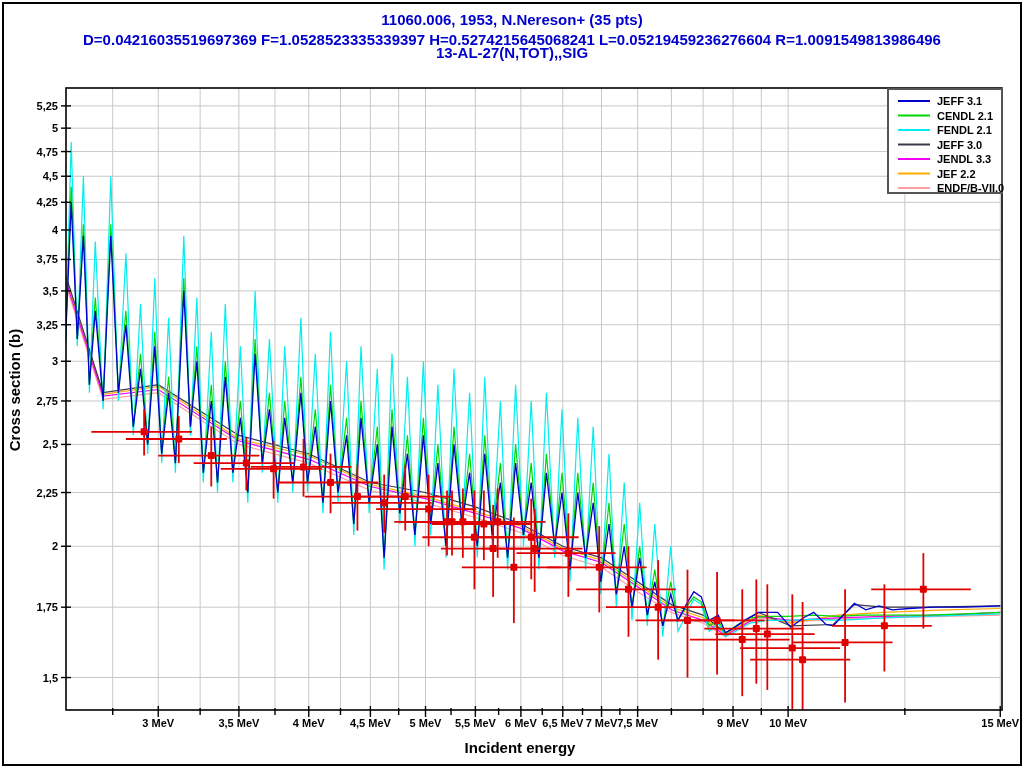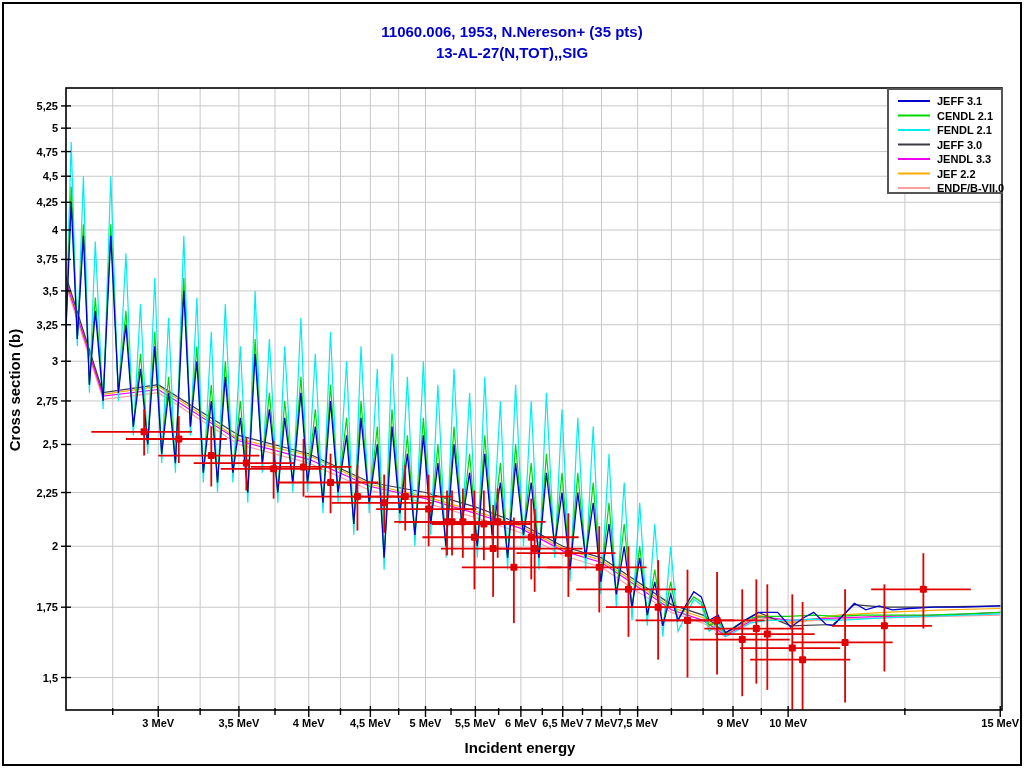--- a/index.html
+++ b/index.html
@@ -2,33 +2,34 @@
 <html><head>
 <meta charset="utf-8">
 <style>
   html,body{margin:0;padding:0;background:#888;}
   .figure{position:relative;width:1024px;height:768px;background:#ffffff;
     font-family:"Liberation Sans",sans-serif;overflow:hidden;margin:0 auto;}
   .outer-border{position:absolute;left:2px;top:2px;right:2px;bottom:2px;
     border:2px solid #000;pointer-events:none;}
   .header-line{position:absolute;left:0;width:100%;text-align:center;
     font-weight:bold;font-size:15px;line-height:18px;}
-  #hl1{top:11px;margin-top:12px;} #hl2{top:31px;} #hl3{top:44px;}
+  #hl1{top:11px;} #hl2{top:31px;} #hl3{top:44px;}
   svg{position:absolute;left:0;top:0;}
   .tick-label{font:bold 11px "Liberation Sans",sans-serif;fill:#000;}
   .axis-title{font:bold 15px "Liberation Sans",sans-serif;fill:#000;}
   .legend-label{font:bold 11px "Liberation Sans",sans-serif;fill:#000;}
 </style>
 </head>
 <body>
 
 <div class="figure">
   <div class="outer-border"></div>
 
   <div id="hl1" class="header-line" style="color: rgb(0, 0, 204);">11060.006, 1953, N.Nereson+ (35 pts)</div>
+  <div id="hl2" class="header-line" style="color: rgb(0, 0, 204);">D=0.04216035519697369 F=1.0528523335339397 H=0.5274215645068241 L=0.05219459236276604 R=1.0091549813986496</div>
   <div id="hl3" class="header-line" style="color: rgb(0, 0, 204);">13-AL-27(N,TOT),,SIG</div>
 
   <svg id="plot-svg" width="1024" height="768" viewBox="0 0 1024 768">
       <g>
         <defs>
           <clipPath id="plotclip">
             <rect x="66" y="88" width="936" height="622"></rect>
           </clipPath>
         </defs>
         <g>

